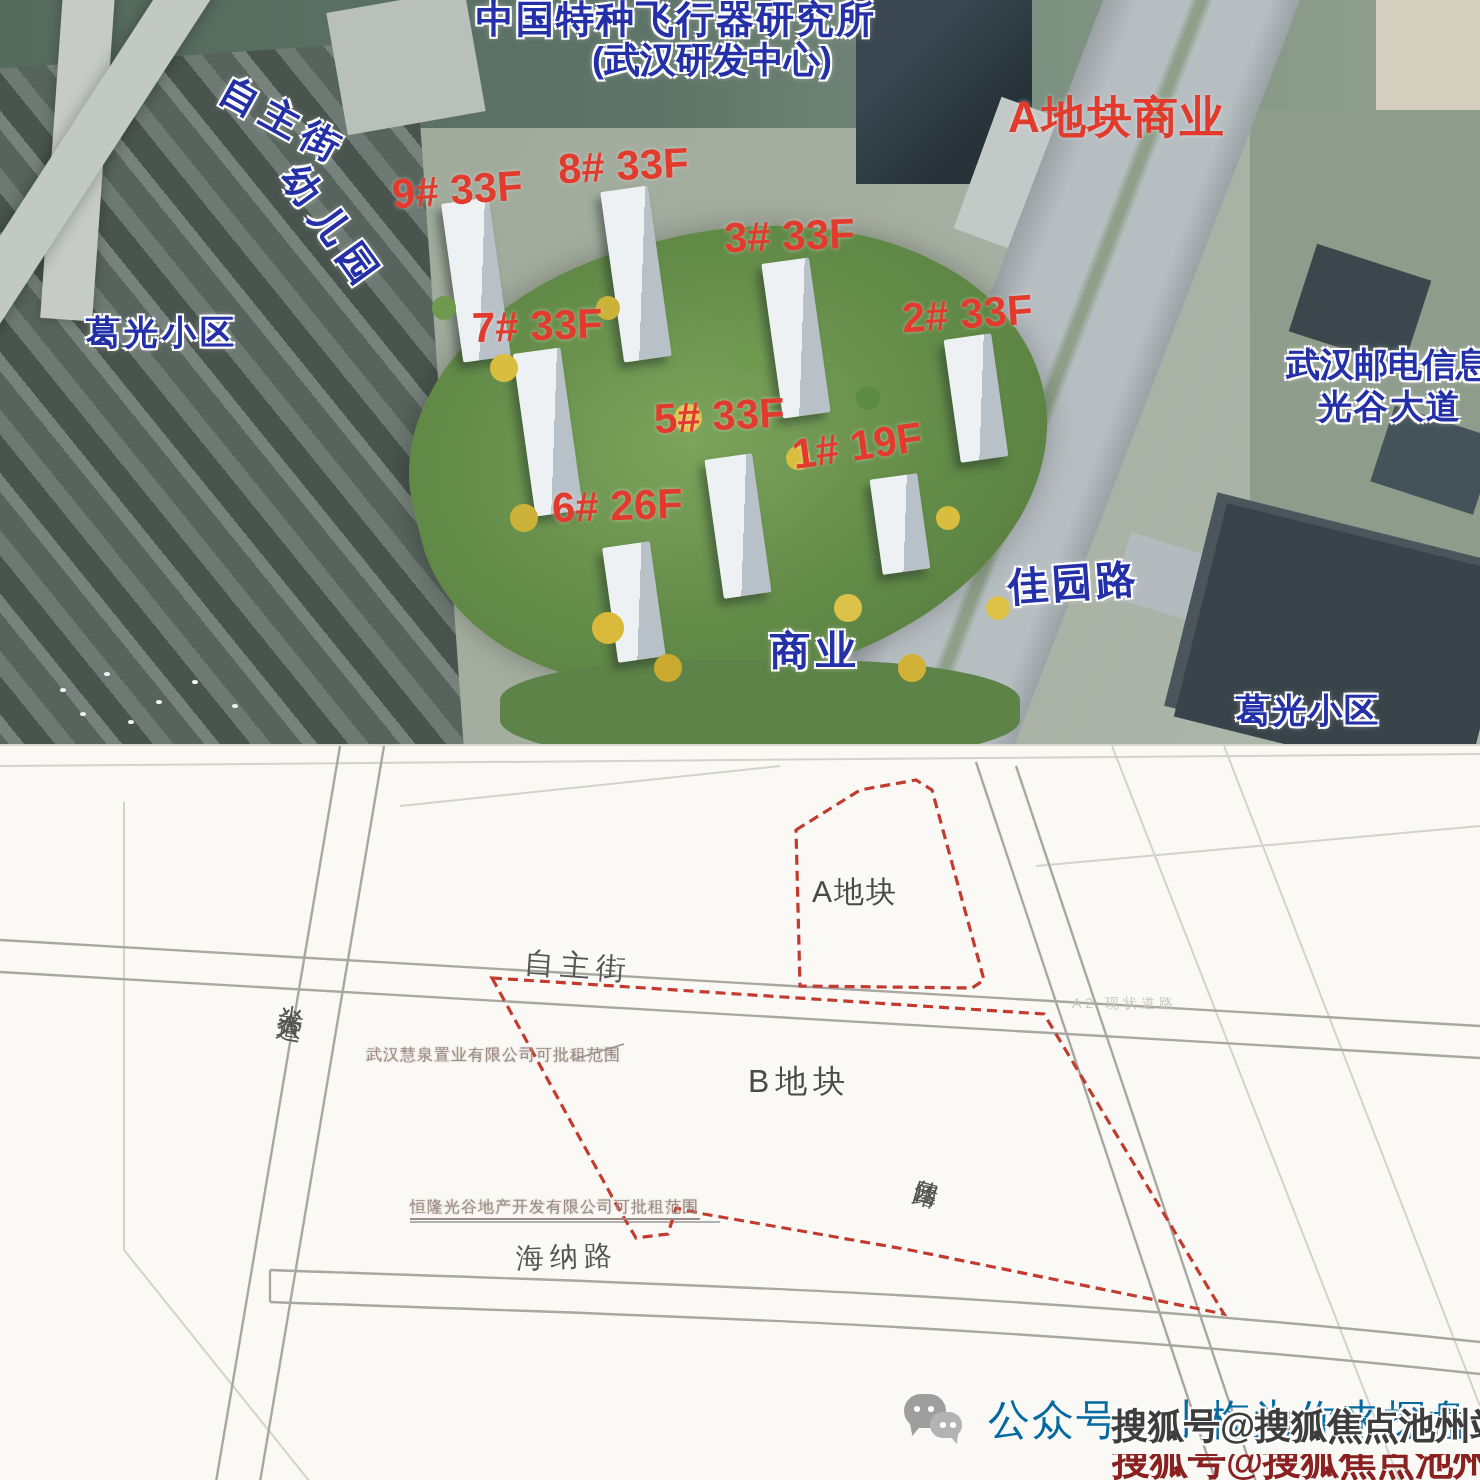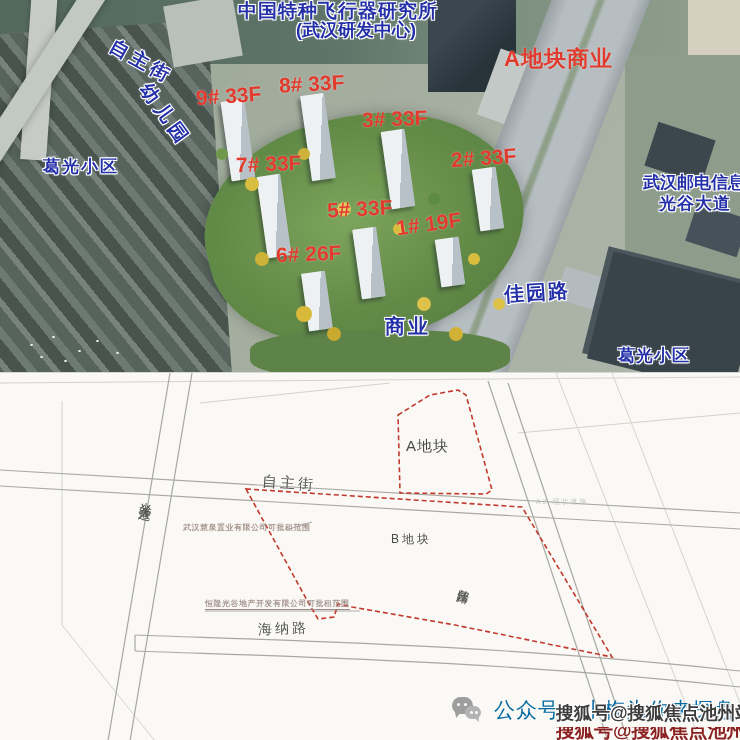--- a/index.html
+++ b/index.html
@@ -91,21 +91,21 @@
   .b1{left:396px;top:212px;transform:rotate(-8deg);}
   .b6{left:276px;top:242px;transform:rotate(-2deg);}
 
   
   .siteplan{position:absolute;left:0;top:372px;width:740px;height:368px;
             background:#faf9f5;border-top:1px solid #d8d8d2;}
   .siteplan svg{position:absolute;left:0;top:0;}
   .m-lbl{position:absolute;white-space:nowrap;color:#4a4a4a;}
   .m-plota{left:406px;top:437px;font-size:15px;letter-spacing:1px;}
   .m-zizhu{left:262px;top:474px;font-size:15px;transform:rotate(4deg);letter-spacing:3px;color:#555;}
-  .m-plotb{left:374px;top:531px;font-size:12px;letter-spacing:3px;margin-left:17px;}
+  .m-plotb{left:374px;top:531px;font-size:16px;letter-spacing:3px;}
   .m-guanggu{left:138px;top:492px;font-size:13px;writing-mode:vertical-rl;transform:rotate(9deg);letter-spacing:2px;color:#555;}
   .m-jiayuan{left:458px;top:581px;font-size:12px;writing-mode:vertical-rl;transform:rotate(16deg);letter-spacing:1px;color:#555;}
   .m-haina{left:258px;top:620px;font-size:14px;transform:rotate(-2deg);letter-spacing:3px;color:#555;}
   .m-note{font-size:8px;color:#9c8a84;letter-spacing:0.5px;text-shadow:0 0 1px rgba(160,140,130,.7);font-family:Liberation Serif, serif;}
   .m-note1{left:183px;top:522px;}
   .m-note2{left:205px;top:598px;border-bottom:0.5px solid #9c8a84;}
   .m-note3{left:536px;top:497px;font-size:7px;color:#c6c6c2;letter-spacing:2px;}
 
   
   .wechat-badge{position:absolute;left:452px;top:695px;width:32px;height:32px;}

